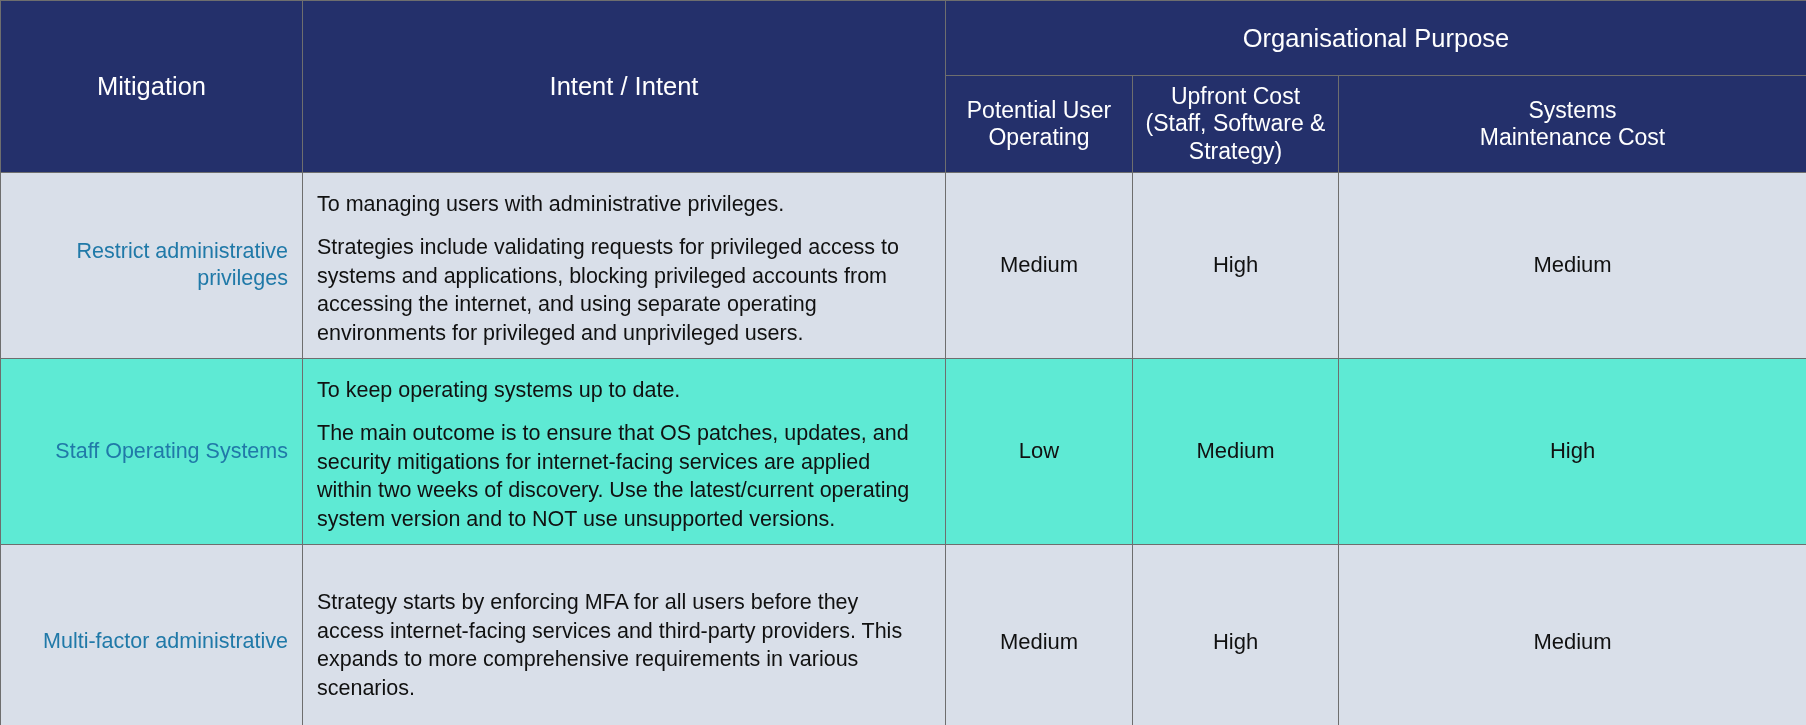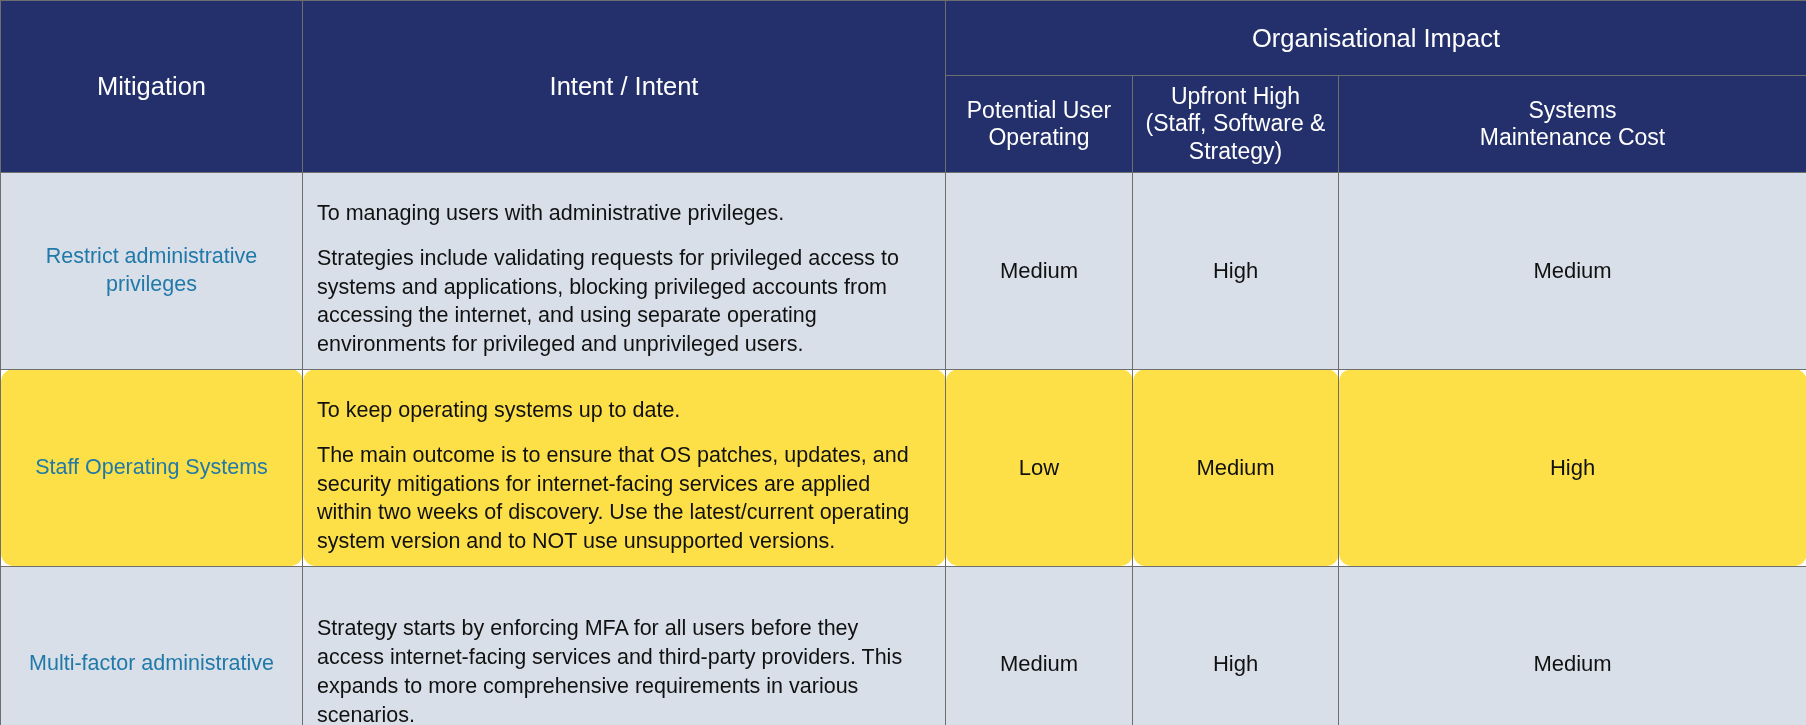--- a/index.html
+++ b/index.html
@@ -57,39 +57,39 @@
   .hdr-tall { height: 154px; }
 
   
   .cell {
     border: 1px solid #6e6e6e;
     vertical-align: middle;
     padding: 10px 12px;
     color: #111111;
   }
   .row-a .cell { background: #d9dfe9; }
-  .row-b .cell { background: #fde047; border-radius: 13px; }
+  .row-b .cell { background: #5eead4; }
 
   .cell-mitigation {
     font-size: 21.5px;
     color: #2079a8;
     line-height: 1.28;
     padding-left: 14px;
     padding-right: 14px;
-    text-align: center;
+    text-align: right;
   }
   .cell-purpose {
     font-size: 21.5px;
     line-height: 1.34;
     text-align: left;
     padding-left: 14px;
     padding-right: 18px;
   }
   .cell-purpose p {
-    margin: 16px 0 14px 0;
+    margin: 7px 0 14px 0;
   }
   .cell-purpose p:last-child { margin-bottom: 0; }
 
   .cell-impact {
     font-size: 22px;
     text-align: center;
     margin-top: 25px;
   }
 
   
@@ -106,29 +106,29 @@
       <col class="c-mitigation">
       <col class="c-purpose">
       <col class="c-resist">
       <col class="c-upfront">
       <col class="c-ongoing">
     </colgroup>
     <thead>
       <tr>
         <th class="hdr hdr-main hdr-tall" rowspan="2">Mitigation</th>
         <th class="hdr hdr-main hdr-tall" rowspan="2">Intent / Intent</th>
-        <th class="hdr hdr-group" colspan="3">Organisational Impact</th>
+        <th class="hdr hdr-group" colspan="3">Organisational Purpose</th>
       </tr>
       <tr>
         <th class="hdr hdr-sub">
           <span>Potential User</span><br>
           <span>Operating</span>
         </th>
         <th class="hdr hdr-sub">
-          <span>Upfront High</span><br>
+          <span>Upfront Cost</span><br>
           <span>(Staff, Software &amp;</span><br>
           <span>Strategy)</span>
         </th>
         <th class="hdr hdr-sub">
           <span>Systems</span><br>
           <span>Maintenance Cost</span>
         </th>
       </tr>
     </thead>
     <tbody>

